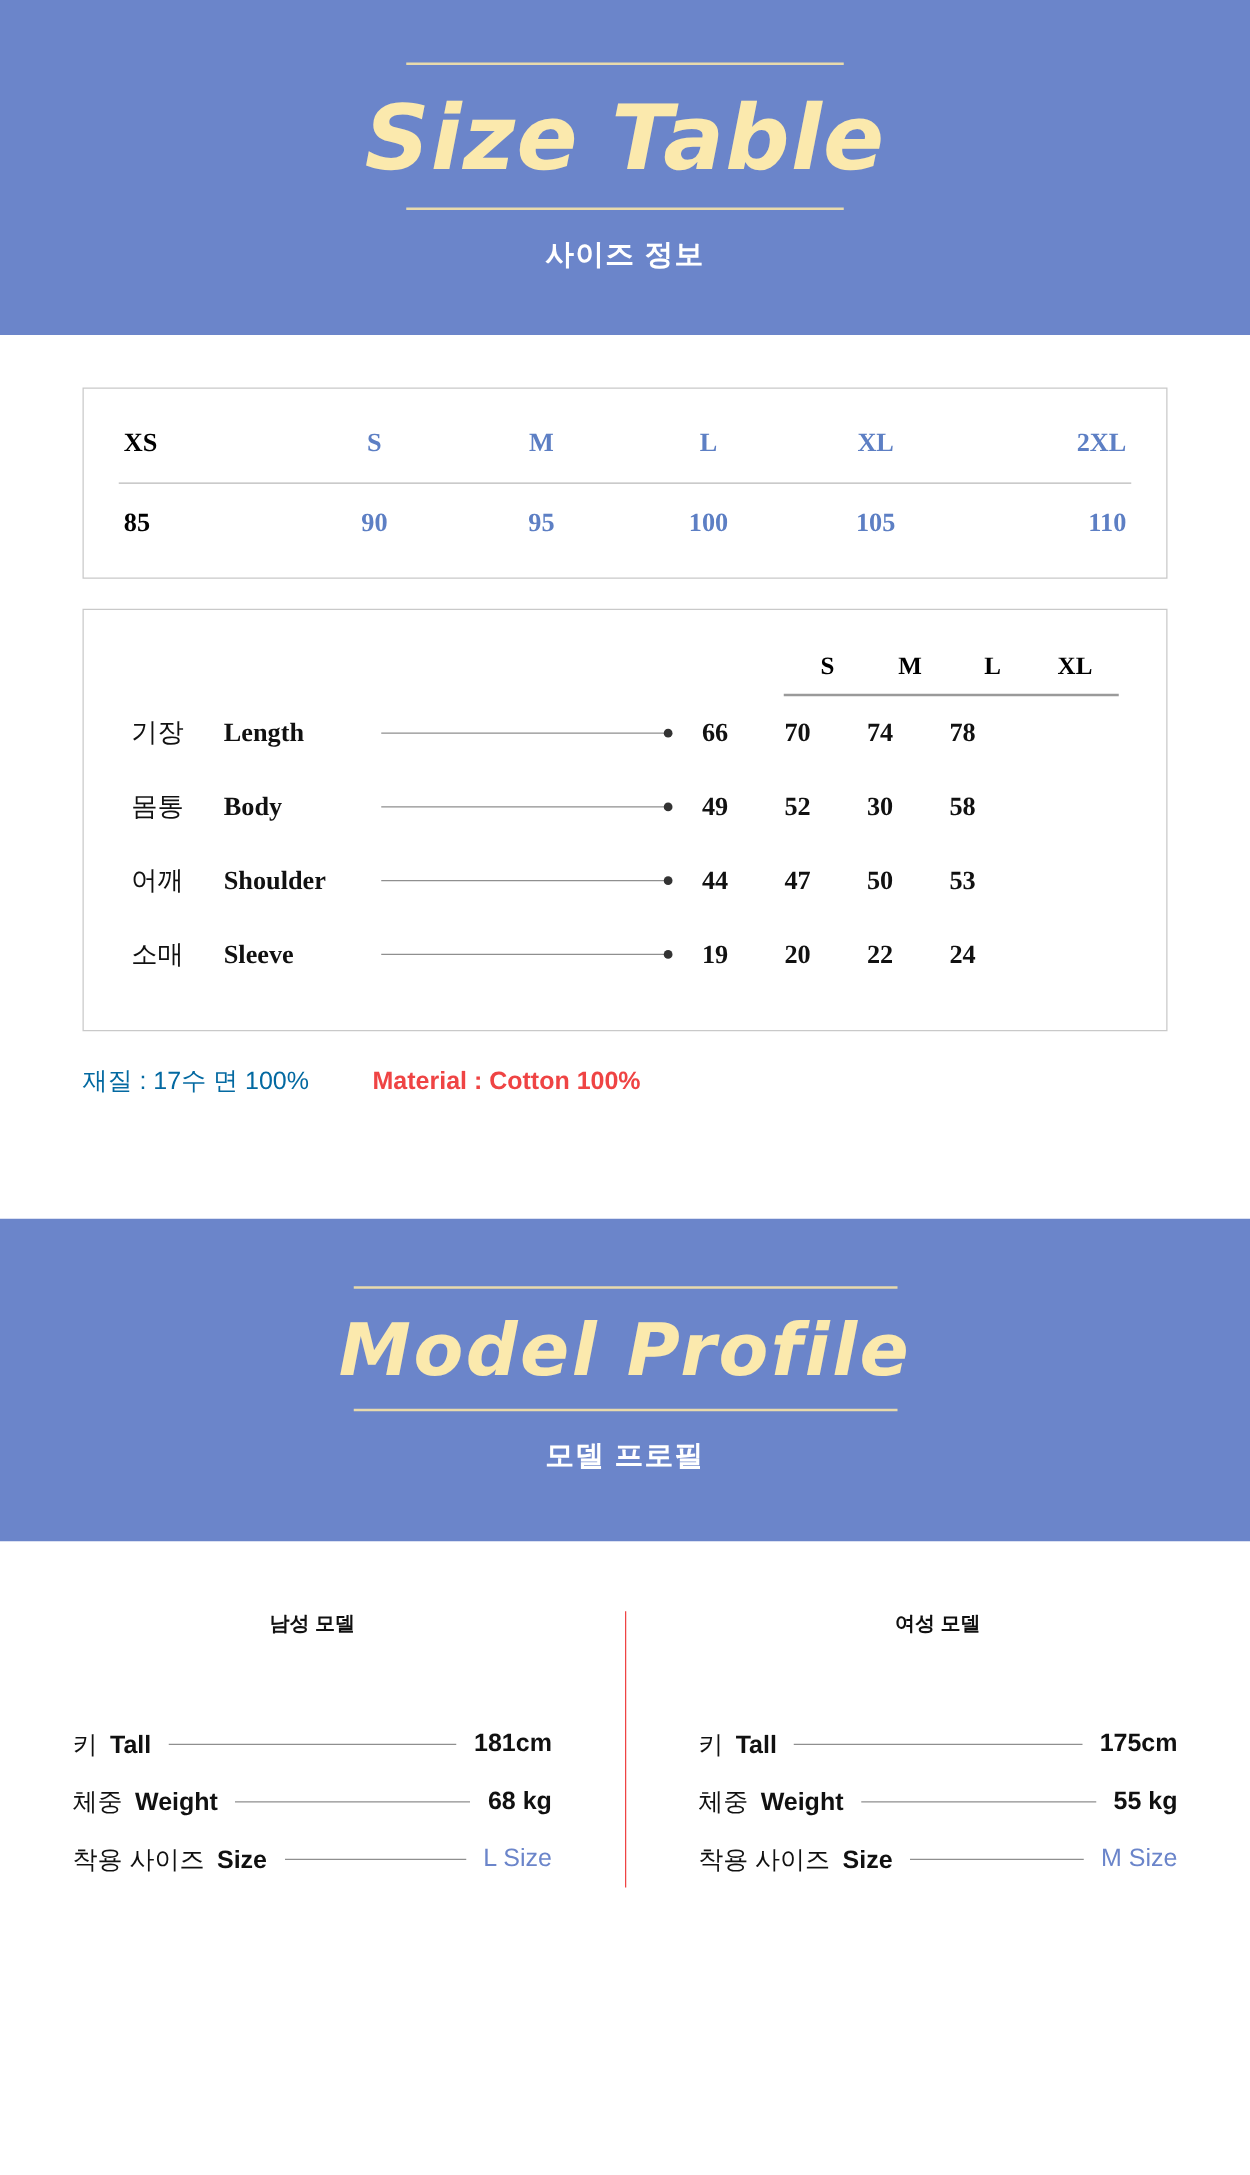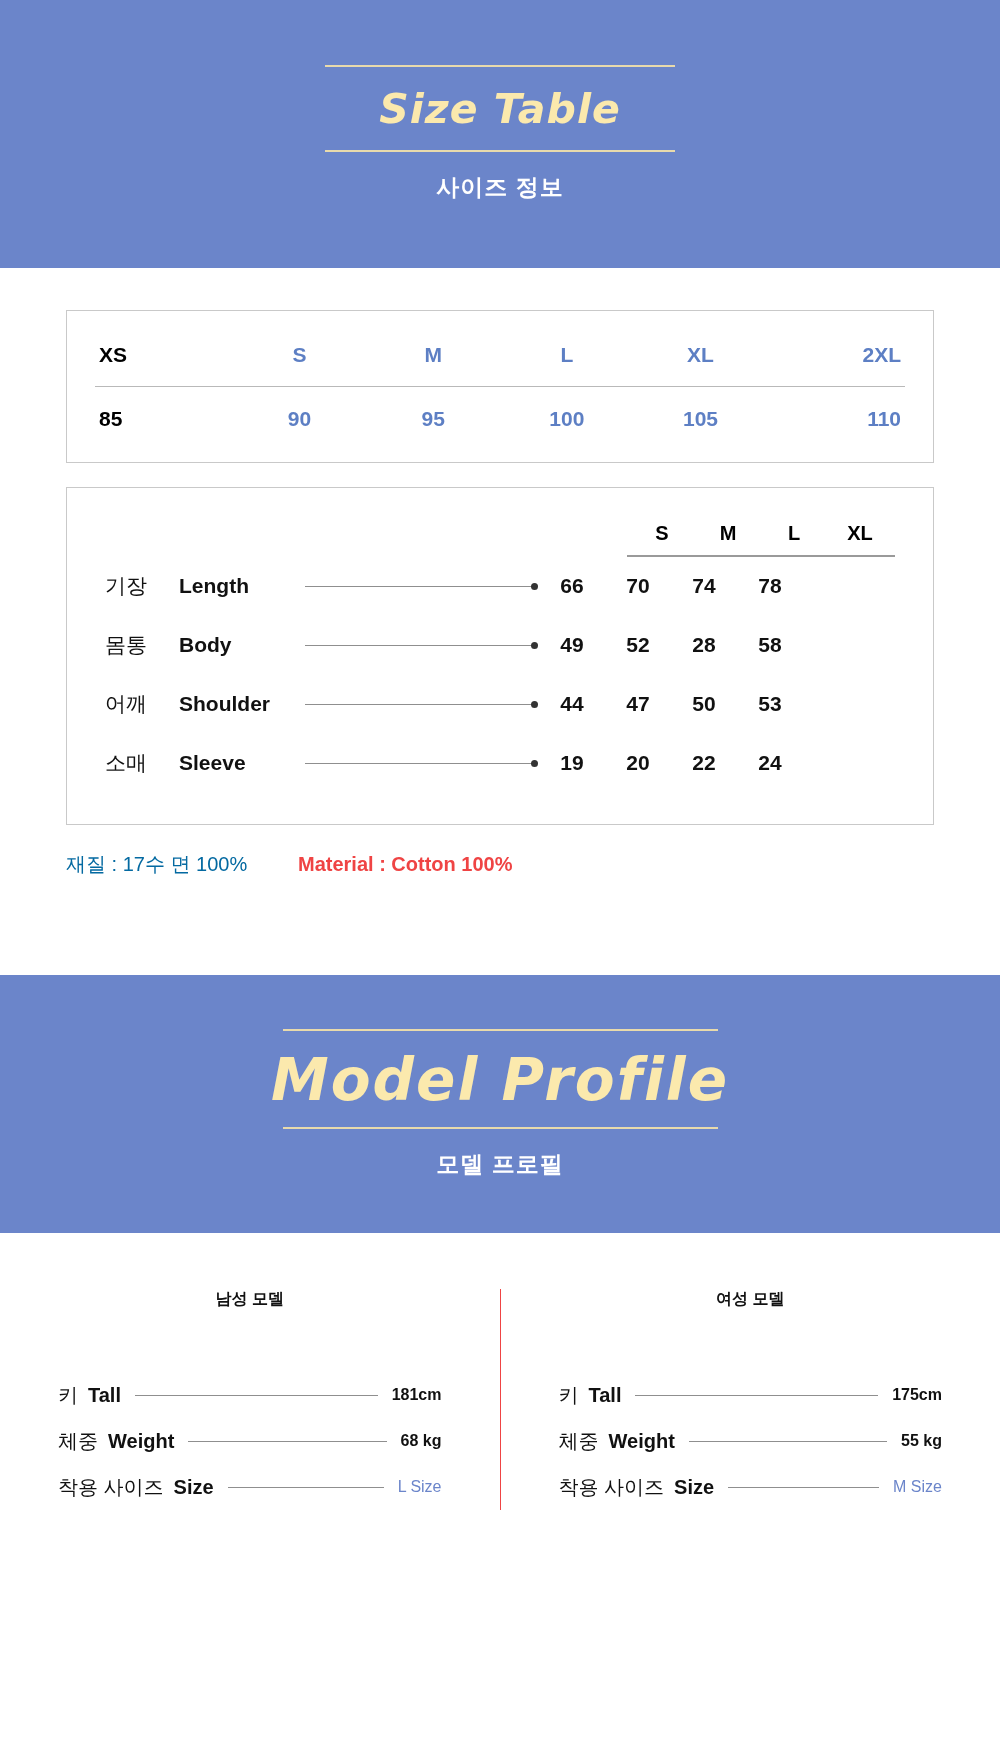--- a/index.html
+++ b/index.html
@@ -39,39 +39,39 @@
 
   .banner-title {
     color: #fbe9ad;
     font-family: "DejaVu Sans", sans-serif;
     font-weight: 700;
     font-style: italic;
     letter-spacing: 1px;
     line-height: 1;
   }
   .banner-1 .banner-title {
-    font-size: 41px;
+    font-size: 72px;
     padding: 22px 0 20px;
   }
   .banner-2 .banner-title {
     font-size: 58px;
     padding: 20px 0 18px;
     letter-spacing: 2px;
     text-align: right;
   }
   .banner-sub {
     color: #ffffff;
     font-size: 23px;
     font-weight: 700;
     margin-top: 20px;
     letter-spacing: 1px;
   }
 
   
-  .content { padding: 0 66px; }
+  .content { padding: 0 66px; font-family: Liberation Serif, serif; }
 
   .box {
     border: 1px solid #c9c9c9;
     background: #fff;
   }
   .box-sizes {
     margin-top: 42px;
     height: 153px;
     padding: 0 28px;
     display: flex;
@@ -228,21 +228,21 @@
     white-space: nowrap;
   }
   .mp-label .en { font-weight: 700; margin-left: 10px; }
   .mp-line {
     flex: 1;
     height: 1px;
     background: #8f8f8f;
     margin: 0 14px;
   }
   .mp-val {
-    font-size: 16px;
+    font-size: 20px;
     font-weight: 700;
     color: #111;
     white-space: nowrap;
   }
   .mp-val.blue { color: #6b85ca; font-weight: 500; }
 </style>
 </head>
 <body>
 
 <div class="page">
@@ -299,21 +299,21 @@
         </div>
       </div>
 
       <div class="m-row">
         <div class="m-kr">몸통</div>
         <div class="m-en">Body</div>
         <div class="m-line"></div>
         <div class="m-vals">
           <div class="m-val">49</div>
           <div class="m-val">52</div>
-          <div class="m-val">28</div>
+          <div class="m-val">30</div>
           <div class="m-val">58</div>
         </div>
       </div>
 
       <div class="m-row">
         <div class="m-kr">어깨</div>
         <div class="m-en">Shoulder</div>
         <div class="m-line"></div>
         <div class="m-vals">
           <div class="m-val">44</div>

